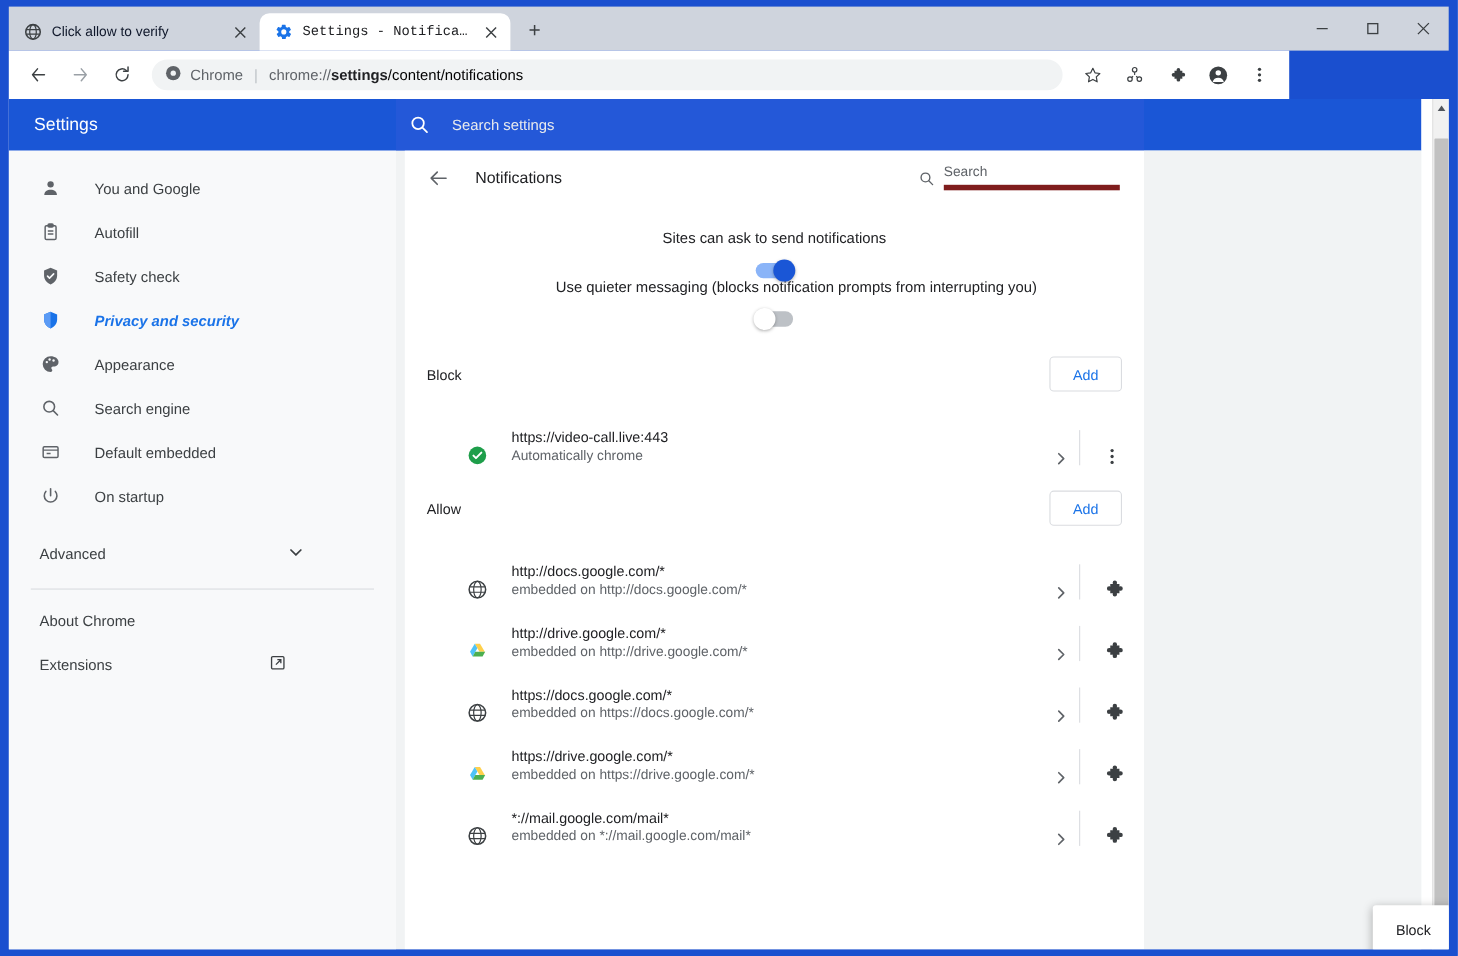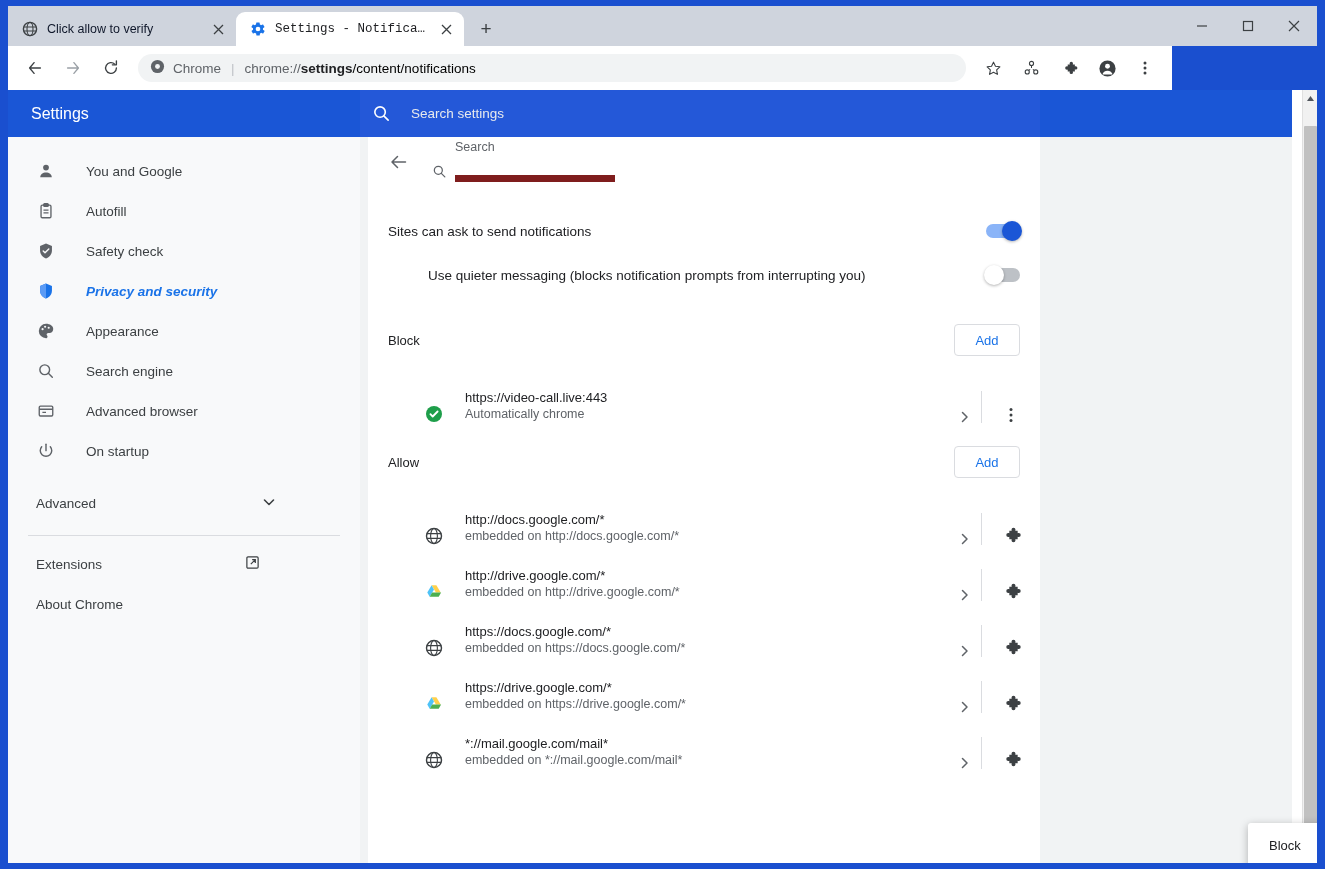--- a/index.html
+++ b/index.html
@@ -166,27 +166,27 @@
     padding-left: 20px; gap: 22px;
   }
   #back-arrow { width: 22px; height: 22px; display: flex; align-items: center; justify-content: center; color: #5f6368; }
   #subheader-title { font-size: 14.5px; color: #202124; flex: 1; }
   #subsearch {
     display: flex; align-items: flex-end; gap: 8px;
     margin-right: 22px; padding-bottom: 2px;
   }
   #subsearch .sicon { color: #5f6368; display: flex; padding-bottom: 3px; }
   #subsearch-field {
-    width: 160px; border-bottom: 7px solid #7f1d1d;
-    font-size: 12.5px; color: #5f6368; padding-bottom: 21px;
+    width: 160px; border-bottom: 5px solid #7f1d1d;
+    font-size: 12.5px; color: #5f6368; padding-bottom: 5px;
   }
 
   .pref-row {
     display: flex; align-items: center;
-    padding: 0 20px 0 20px; height: 44px;
+    padding: 0 20px 0 20px; height: 44px; flex-direction: column;
   }
   .pref-label { flex: 1; font-size: 13.5px; color: #202124; }
   .pref-label.indent { padding-left: 40px; }
 
   .toggle { width: 34px; height: 14px; border-radius: 7px; position: relative; }
   .toggle.on { background: #8ab4f8; }
   .toggle.off { background: #bdc1c6; }
   .knob { position: absolute; top: -3px; width: 20px; height: 20px; border-radius: 50%;
           box-shadow: 0 1px 3px rgba(0,0,0,.3); }
   .toggle.on .knob { right: -2px; background: #1a56d6; }
@@ -462,21 +462,21 @@
         <span>Search engine</span>
       </div>
 
       <div class="nav-item">
         <span class="nic">
           <svg width="18" height="18" viewBox="0 0 20 20" fill="none" stroke="#5f6368" stroke-width="1.5">
               <rect x="2.5" y="4.5" width="15" height="11" rx="1.3"></rect>
               <path d="M2.5 8h15M6 11.5h4"></path>
             </svg>
         </span>
-        <span>Advanced browser</span>
+        <span>Default embedded</span>
       </div>
 
       <div class="nav-item">
         <span class="nic">
           <svg width="18" height="18" viewBox="0 0 20 20" fill="none" stroke="#5f6368" stroke-width="1.6" stroke-linecap="round">
               <path d="M10 2.6v7"></path>
               <path d="M14.8 5.3a6.4 6.4 0 11-9.6 0"></path>
             </svg>
         </span>
         <span>On startup</span>
@@ -485,47 +485,48 @@
       <div id="advanced-row">
         <span>Advanced</span>
         <span>
           <svg width="14" height="14" viewBox="0 0 14 14">
               <path d="M2.5 5l4.5 4.5L11.5 5" fill="none" stroke="#3c4043" stroke-width="1.6" stroke-linecap="round" stroke-linejoin="round"></path>
             </svg>
         </span>
       </div>
 
       <div id="nav-divider"></div>
+
+      <div class="nav-plain">
+        <span>About Chrome</span>
+      </div>
 
       <div class="nav-plain">
         <span>Extensions</span>
         <span>
           <svg width="15" height="15" viewBox="0 0 16 16" fill="none" stroke="#3c4043" stroke-width="1.3">
               <rect x="2" y="2" width="12" height="12" rx="1.2"></rect>
               <path d="M6.2 9.8L11 5M7.6 5H11v3.4"></path>
             </svg>
         </span>
       </div>
-
-      <div class="nav-plain">
-        <span>About Chrome</span>
-      </div>
     </div>
 
     <div id="content">
       <div id="right-gutter"></div>
 
       <div id="content-card">
 
         <div id="subheader">
           <span id="back-arrow">
             <svg width="20" height="20" viewBox="0 0 20 20">
                 <path d="M16.5 10h-13M8.5 4.5L3 10l5.5 5.5" fill="none" stroke="#5f6368" stroke-width="1.5" stroke-linecap="round" stroke-linejoin="round"></path>
               </svg>
           </span>
+          <span id="subheader-title">Notifications</span>
           <span id="subsearch">
             <span class="sicon">
               <svg width="15" height="15" viewBox="0 0 18 18">
                   <circle cx="7.6" cy="7.6" r="4.8" fill="none" stroke="#5f6368" stroke-width="1.5"></circle>
                   <path d="M11.2 11.2L15.4 15.4" stroke="#5f6368" stroke-width="1.5" stroke-linecap="round"></path>
                 </svg>
             </span>
             <span id="subsearch-field">Search</span>
           </span>
         </div>

